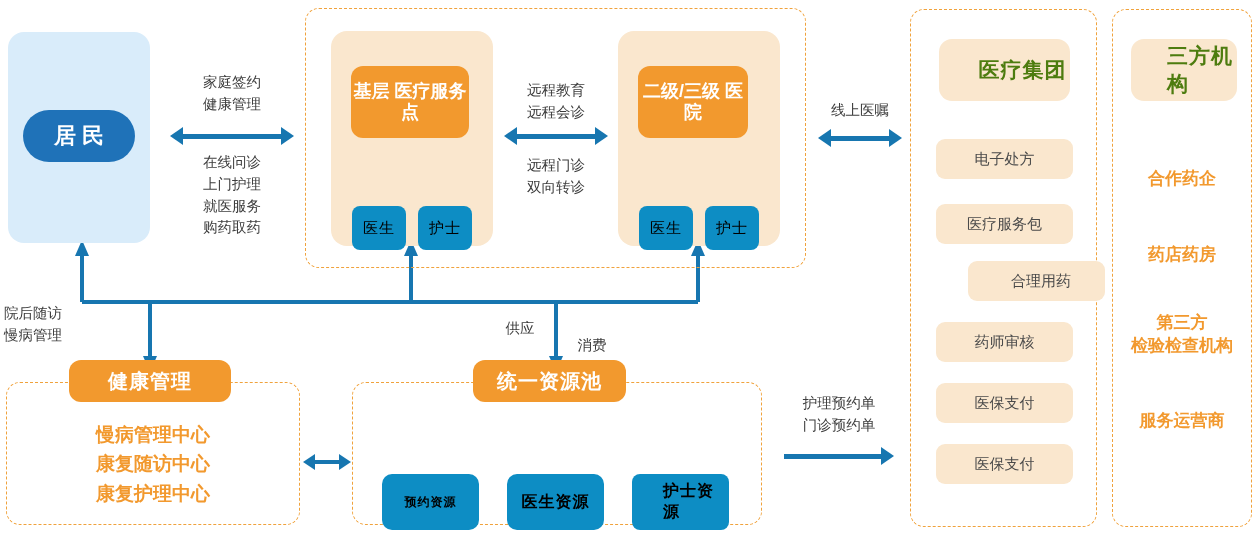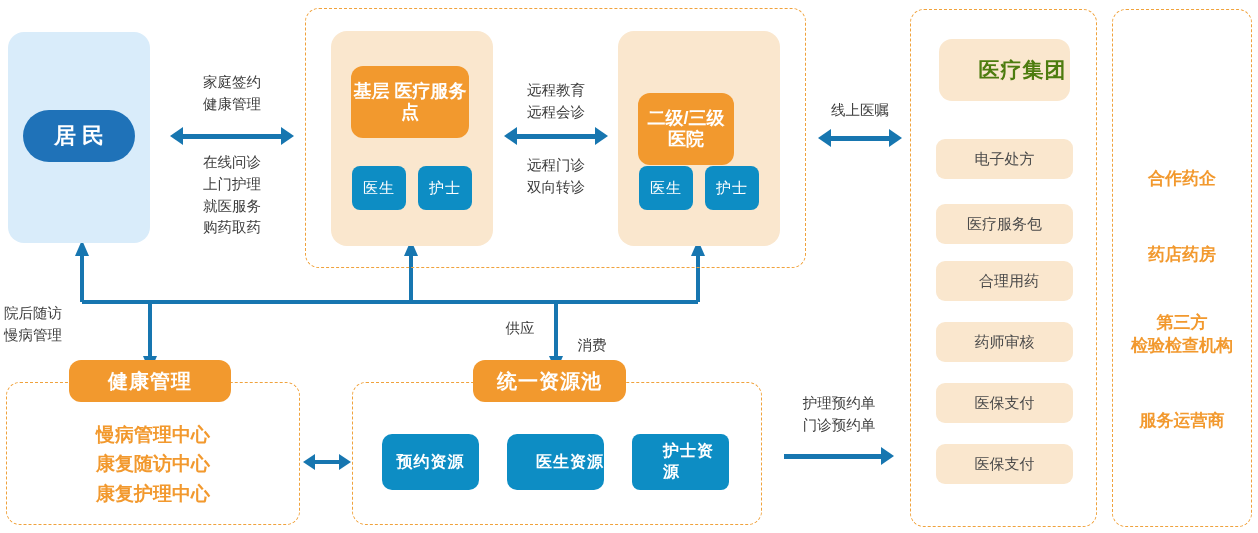--- a/index.html
+++ b/index.html
@@ -49,21 +49,21 @@
     background:#F2992E;
     border-radius:12px;
     display:flex;align-items:center;justify-content:center;
     text-align:center;
     color:#ffffff;font-weight:bold;line-height:1.15;
   }
   .blue-chip{
     background:#0D8DC4;
     border-radius:8px;
     display:flex;align-items:center;justify-content:center;
-    color:#ffffff;font-size:15px;font-weight:normal;letter-spacing:1px;
+    color:#000000;font-size:15px;font-weight:normal;letter-spacing:1px;margin-top:40px;
   }
 
   
   .lbl{
     color:#3C3C3C;
     font-size:14.5px;
     line-height:1.5;
     text-align:center;
     white-space:pre-line;
   }
@@ -189,21 +189,21 @@
 远程会诊</div>
   <div class="arrow-wrap" style="left:504px;top:126px;width:104px;height:20px;">
     <div class="arrow-line-h" style="left:13px;right:13px;"></div>
     <div class="arrow-head head-left" style="left:0;"></div>
     <div class="arrow-head head-right" style="right:0;"></div>
   </div>
   <div class="abs lbl" style="left:500px;top:155px;width:112px;">远程门诊
 双向转诊</div>
 
   <div class="abs beige-card" style="left:618px;top:31px;width:162px;height:215px;"></div>
-  <div class="abs orange-chip" style="left:638px;top:66px;width:96px;height:72px;font-size:18px;margin-top:27px;">
+  <div class="abs orange-chip" style="left:638px;top:66px;width:110px;height:72px;font-size:18px;">
     <span>二级/三级
 医院</span>
   </div>
   <div class="abs blue-chip" style="left:639px;top:166px;width:54px;height:44px;">
     <span>医生</span>
   </div>
   <div class="abs blue-chip" style="left:705px;top:166px;width:54px;height:44px;">
     <span>护士</span>
   </div>
 
@@ -233,24 +233,24 @@
   <div class="arrow-wrap" style="left:303px;top:452px;width:48px;height:20px;">
     <div class="arrow-line-h" style="left:12px;right:12px;height:4px;margin-top:-2px;"></div>
     <div class="arrow-head head-left" style="left:0;border-top-width:8px;border-bottom-width:8px;border-right-width:12px;margin-top:-8px;"></div>
     <div class="arrow-head head-right" style="right:0;border-top-width:8px;border-bottom-width:8px;border-left-width:12px;margin-top:-8px;"></div>
   </div>
 
   <div class="panel" style="left:352px;top:382px;width:410px;height:143px;"></div>
   <div class="abs orange-chip" style="left:473px;top:360px;width:153px;height:42px;font-size:20px;letter-spacing:1px;">
     <span>统一资源池</span>
   </div>
-  <div class="abs blue-chip" style="left:382px;top:434px;width:97px;height:56px;font-size:16px;font-weight:bold;border-radius:10px;">
+  <div class="abs blue-chip" style="left:382px;top:434px;width:97px;height:56px;font-size:12px;font-weight:bold;border-radius:10px;">
     <span>预约资源</span>
   </div>
-  <div class="abs blue-chip" style="left:507px;top:434px;width:97px;height:56px;font-size:16px;font-weight:bold;border-radius:10px;justify-content:flex-end;">
+  <div class="abs blue-chip" style="left:507px;top:434px;width:97px;height:56px;font-size:16px;font-weight:bold;border-radius:10px;">
     <span>医生资源</span>
   </div>
   <div class="abs blue-chip" style="left:632px;top:434px;width:97px;height:56px;font-size:16px;font-weight:bold;border-radius:8px;padding-left:31px;">
     <span>护士资源</span>
   </div>
 
   <div class="abs lbl" style="left:778px;top:393px;width:122px;">护理预约单
 门诊预约单</div>
   <div class="arrow-wrap" style="left:784px;top:446px;width:110px;height:20px;">
     <div class="arrow-line-h" style="left:0;right:13px;"></div>
@@ -260,34 +260,37 @@
   <div class="panel" style="left:910px;top:9px;width:187px;height:518px;"></div>
   <div class="abs title-chip" style="left:939px;top:39px;width:131px;height:62px;">
     <span>医疗集团</span>
   </div>
   <div class="abs item-chip" style="left:936px;top:139px;width:137px;height:40px;">
     <span>电子处方</span>
   </div>
   <div class="abs item-chip" style="left:936px;top:204px;width:137px;height:40px;">
     <span>医疗服务包</span>
   </div>
-  <div class="abs item-chip" style="left:936px;top:261px;width:137px;height:40px;padding-left:9px;">
+  <div class="abs item-chip" style="left:968px;top:261px;width:137px;height:40px;padding-left:9px;">
     <span>合理用药</span>
   </div>
   <div class="abs item-chip" style="left:936px;top:322px;width:137px;height:40px;">
     <span>药师审核</span>
   </div>
   <div class="abs item-chip" style="left:936px;top:383px;width:137px;height:40px;">
     <span>医保支付</span>
   </div>
   <div class="abs item-chip" style="left:936px;top:444px;width:137px;height:40px;">
     <span>医保支付</span>
   </div>
 
   <div class="panel" style="left:1112px;top:9px;width:140px;height:518px;"></div>
+  <div class="abs title-chip" style="left:1131px;top:39px;width:106px;height:62px;">
+    <span>三方机构</span>
+  </div>
   <div class="abs" style="left:1112px;top:120px;width:140px;height:390px;">
     <div class="third-item" style="top:48px;">合作药企</div>
     <div class="third-item" style="top:124px;">药店药房</div>
     <div class="third-item" style="top:192px;">第三方
 检验检查机构</div>
     <div class="third-item" style="top:290px;">服务运营商</div>
   </div>
 
 </div>
 

